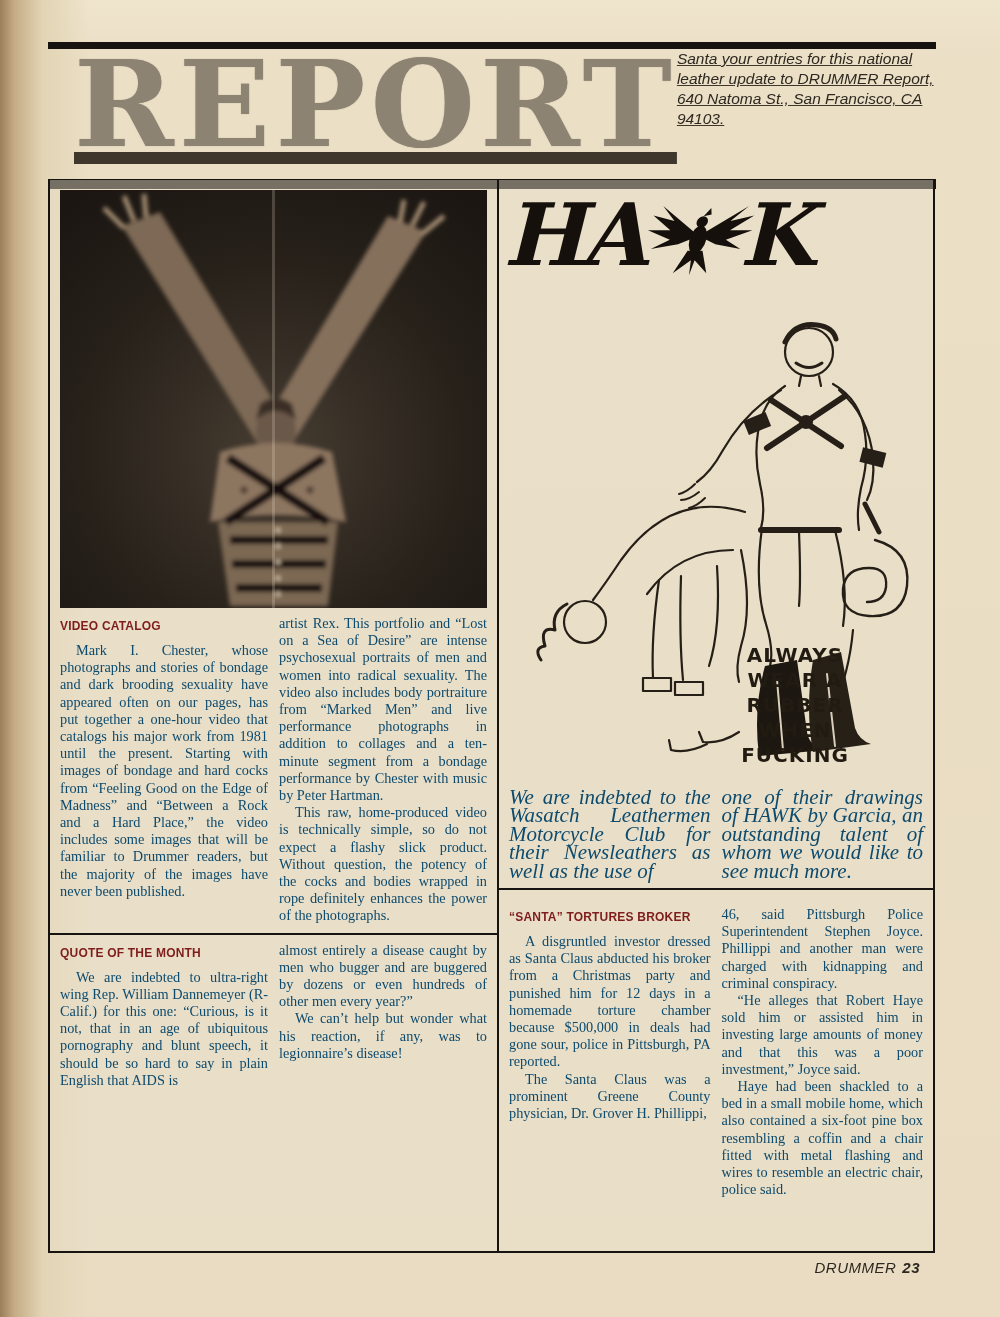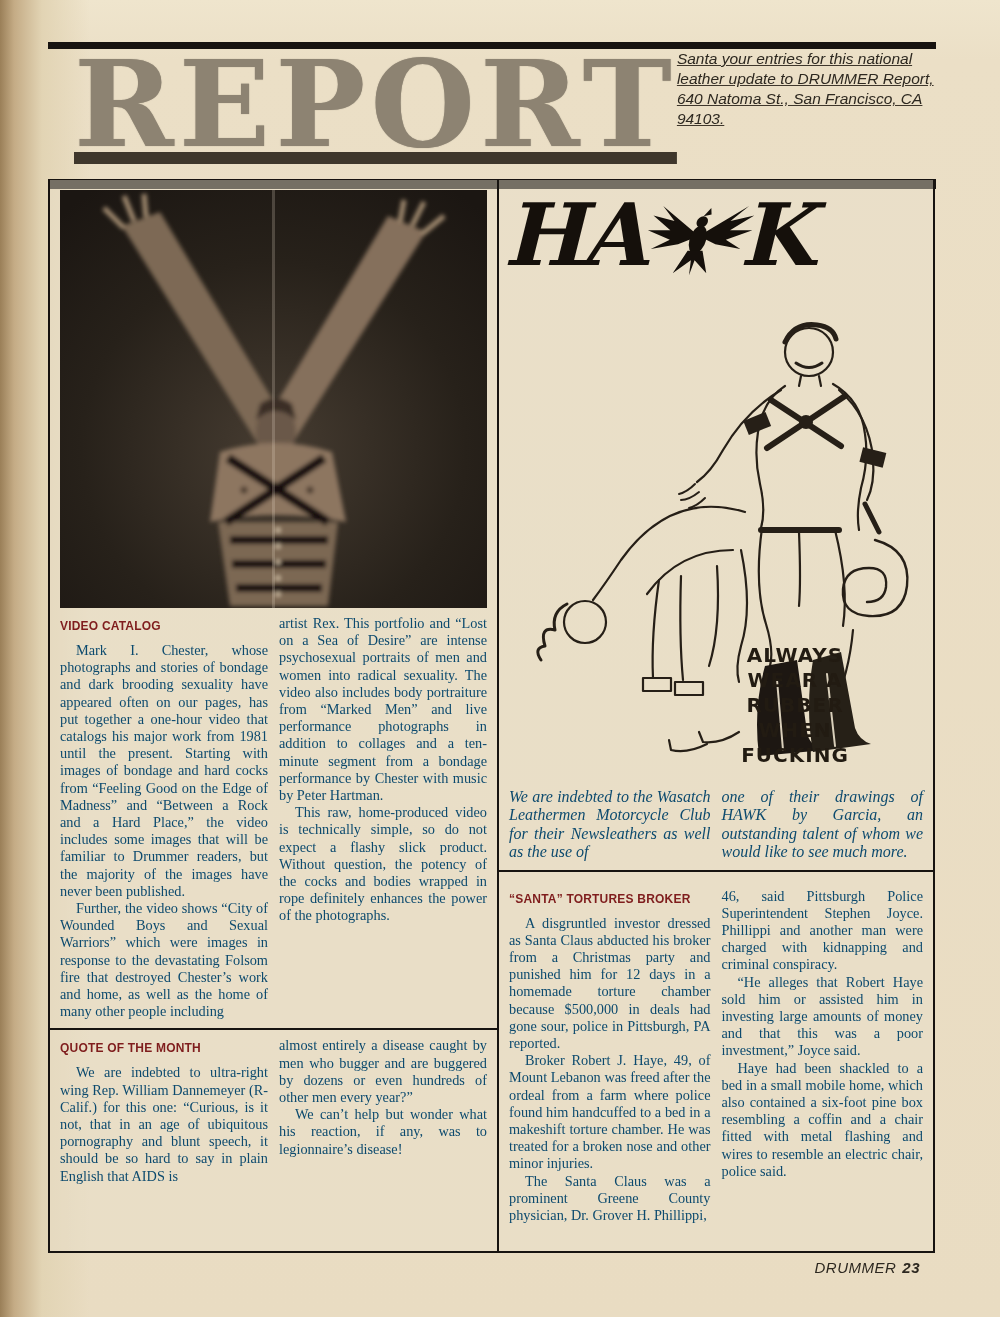--- a/index.html
+++ b/index.html
@@ -64,21 +64,21 @@
   }
   .hawk-logo .ltr{letter-spacing:-4px;}
   .hawk-eagle{width:112px;height:86px;margin:0 -8px;}
   .drawing{position:absolute;left:0;top:112px;width:427px;height:488px;}
   .drawing-text{
     position:absolute;left:196px;top:408px;width:180px;text-align:center;
     font-family:"DejaVu Sans", sans-serif;font-weight:bold;
     font-size:20px;line-height:25px;letter-spacing:1px;color:#221b12;margin-top:47px;
   }
   
-  .caption .col p{font-style:italic;font-size:16px;line-height:18.4px;text-indent:0;}
+  .caption .col p{font-style:italic;font-size:21px;line-height:18.4px;text-indent:0;}
   
   .footer{
     position:absolute;top:1259px;right:80px;
     font-family:"Liberation Sans", sans-serif;font-style:italic;
     font-size:15px;color:#2d2820;letter-spacing:.5px;
   }
   .footer .pg{font-weight:bold;margin-left:6px;}
 </style>
 </head>
 <body>
@@ -147,21 +147,20 @@
         </g>
       </g>
       <rect x="212" y="0" width="3" height="418" fill="rgba(235,224,203,0.22)"></rect>
     </svg>
 
     <div class="section">
       <div class="cols">
         <div class="col">
           <h3 class="sec-heading">VIDEO CATALOG</h3>
           <p>Mark I. Chester, whose photographs and stories of bondage and dark brooding sexuality have appeared often on our pages, has put together a one-hour video that catalogs his major work from 1981 until the present. Starting with images of bondage and hard cocks from “Feeling Good on the Edge of Madness” and “Between a Rock and a Hard Place,” the video includes some images that will be familiar to Drummer readers, but the majority of the images have never been published.</p>
-          <p>Further, the video shows “City of Wounded Boys and Sexual Warriors” which were images in response to the devastating Folsom fire that destroyed Chester’s work and home, as well as the home of many other people including</p>
         </div>
         <div class="col">
           <p class="cont">artist Rex. This portfolio and “Lost on a Sea of Desire” are intense psychosexual portraits of men and women into radical sexuality. The video also includes body portraiture from “Marked Men” and live performance photographs in addition to collages and a ten-minute segment from a bondage performance by Chester with music by Peter Hartman.</p>
           <p>This raw, home-produced video is technically simple, so do not expect a flashy slick product. Without question, the potency of the cocks and bodies wrapped in rope definitely enhances the power of the photographs.</p>
         </div>
       </div>
     </div>
 
     <div class="divider-l"></div>
 
@@ -260,21 +259,20 @@
       </div>
     </div>
 
     <div class="divider-l"></div>
 
     <div class="section" style="margin-top:16px;">
       <div class="cols">
         <div class="col">
           <h3 class="sec-heading">“SANTA” TORTURES BROKER</h3>
           <p>A disgruntled investor dressed as Santa Claus abducted his broker from a Christmas party and punished him for 12 days in a homemade torture chamber because $500,000 in deals had gone sour, police in Pittsburgh, PA reported.</p>
-          <p>Broker Robert J. Haye, 49, of Mount Lebanon was freed after the ordeal from a farm where police found him handcuffed to a bed in a makeshift torture chamber. He was treated for a broken nose and other minor injuries.</p>
           <p>The Santa Claus was a prominent Greene County physician, Dr. Grover H. Phillippi,</p>
         </div>
         <div class="col">
           <p class="cont">46, said Pittsburgh Police Superintendent Stephen Joyce. Phillippi and another man were charged with kidnapping and criminal conspiracy.</p>
           <p>“He alleges that Robert Haye sold him or assisted him in investing large amounts of money and that this was a poor investment,” Joyce said.</p>
           <p>Haye had been shackled to a bed in a small mobile home, which also contained a six-foot pine box resembling a coffin and a chair fitted with metal flashing and wires to resemble an electric chair, police said.</p>
         </div>
       </div>
     </div>
   </div>

